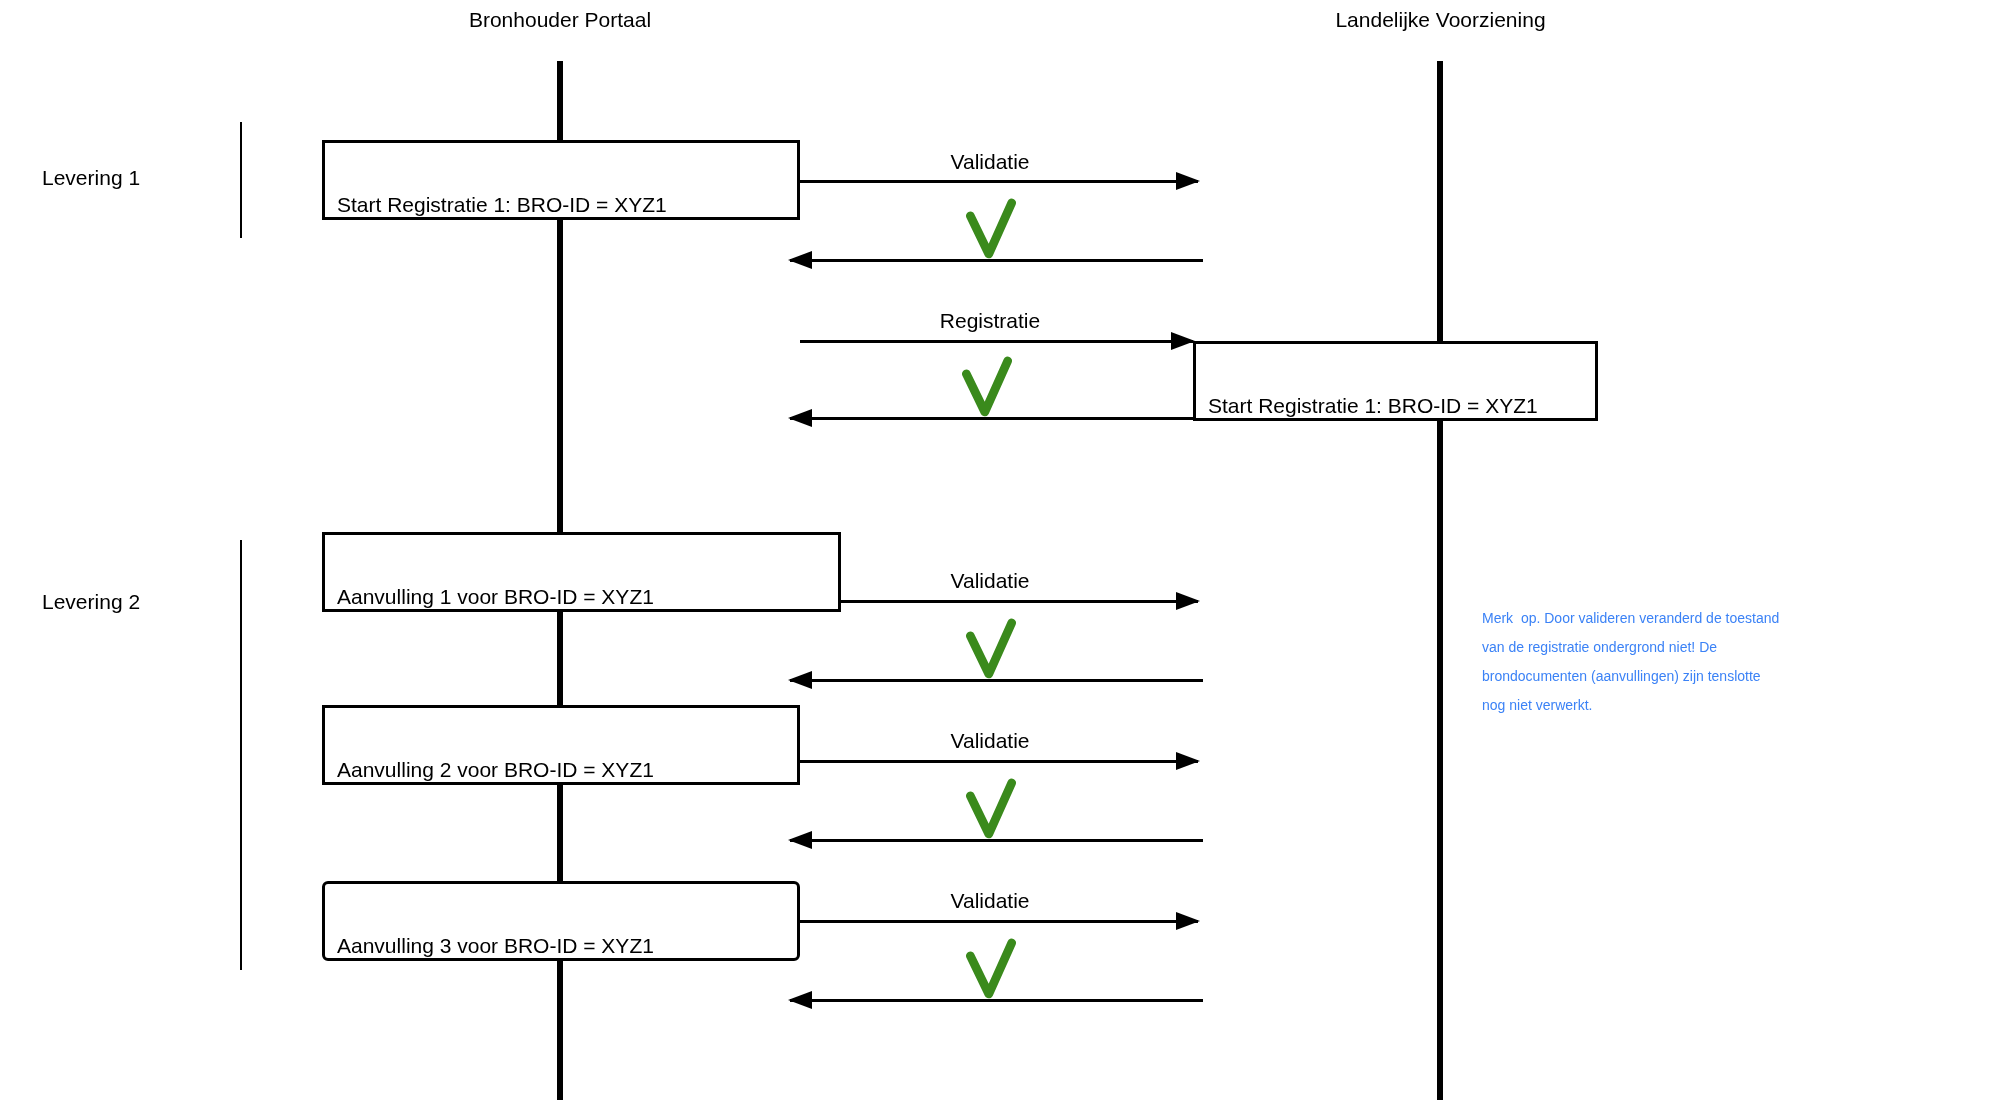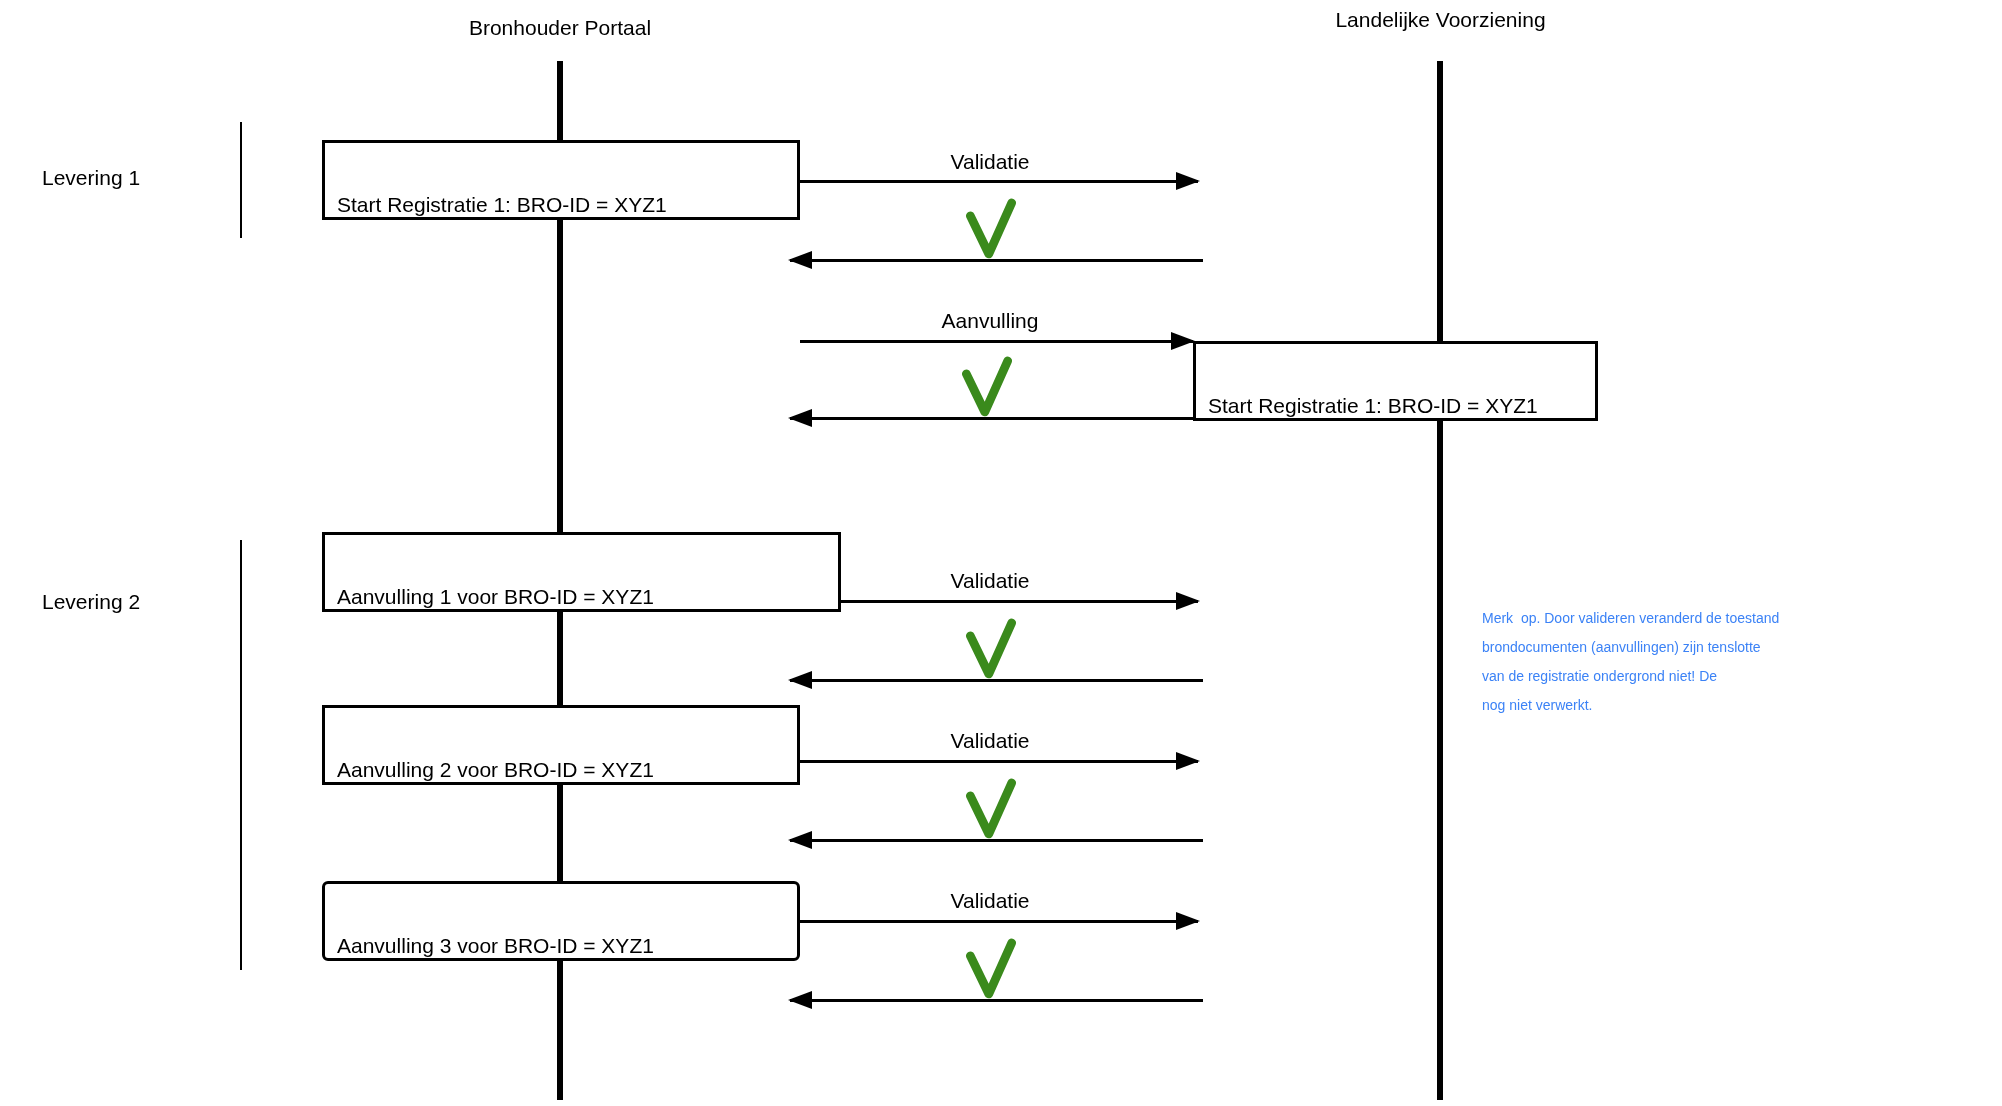--- a/index.html
+++ b/index.html
@@ -84,21 +84,21 @@
     line-height:29px;
     color:#3b82f6;
   }
   .note-line{white-space:pre;}
 </style>
 </head>
 <body>
 
 <div id="stage">
 
-  <div class="abs actor-label" style="left:450px;top:16px;width:220px;">Bronhouder Portaal</div>
+  <div class="abs actor-label" style="left:450px;top:8px;width:220px;">Bronhouder Portaal</div>
   <div class="abs actor-label" style="left:1318px;top:8px;width:245px;">Landelijke Voorziening</div>
 
   <div class="abs lifeline" style="left:557px;top:61px;height:1039px;"></div>
   <div class="abs lifeline" style="left:1437px;top:61px;height:1039px;"></div>
 
   <div class="abs group-label" style="left:42px;top:166px;">Levering 1</div>
   <div class="abs bracket" style="left:240px;top:122px;height:116px;"></div>
 
   <div class="abs group-label" style="left:42px;top:590px;">Levering 2</div>
   <div class="abs bracket" style="left:240px;top:540px;height:430px;"></div>
@@ -125,21 +125,21 @@
 
   <div class="abs msg-label" style="left:920px;top:150px;width:140px;">Validatie</div>
   <div class="abs arrow right" style="left:800px;top:180px;width:398px;"></div>
   <div class="abs check" style="left:966px;top:198px;">
     <svg viewBox="0 0 46 56">
         <polyline points="4,16 21,51 42,4"></polyline>
       </svg>
   </div>
   <div class="abs arrow left" style="left:790px;top:259px;width:413px;"></div>
 
-  <div class="abs msg-label" style="left:910px;top:309px;width:160px;">Aanvulling</div>
+  <div class="abs msg-label" style="left:910px;top:309px;width:160px;">Registratie</div>
   <div class="abs arrow right" style="left:800px;top:340px;width:393px;"></div>
   <div class="abs check" style="left:962px;top:356px;">
     <svg viewBox="0 0 46 56">
         <polyline points="4,16 21,51 42,4"></polyline>
       </svg>
   </div>
   <div class="abs arrow left" style="left:790px;top:417px;width:413px;"></div>
 
   <div class="abs msg-label" style="left:920px;top:569px;width:140px;">Validatie</div>
   <div class="abs arrow right" style="left:800px;top:600px;width:398px;"></div>
@@ -163,18 +163,18 @@
   <div class="abs arrow right" style="left:800px;top:920px;width:398px;"></div>
   <div class="abs check" style="left:966px;top:938px;">
     <svg viewBox="0 0 46 56">
         <polyline points="4,16 21,51 42,4"></polyline>
       </svg>
   </div>
   <div class="abs arrow left" style="left:790px;top:999px;width:413px;"></div>
 
   <div class="abs note" style="left:1482px;top:604px;width:520px;">
     <div class="note-line">Merk  op. Door valideren veranderd de toestand</div>
+    <div class="note-line">van de registratie ondergrond niet! De</div>
     <div class="note-line">brondocumenten (aanvullingen) zijn tenslotte</div>
-    <div class="note-line">van de registratie ondergrond niet! De</div>
     <div class="note-line">nog niet verwerkt.</div>
   </div>
 
 </div>
 
 </body></html>

